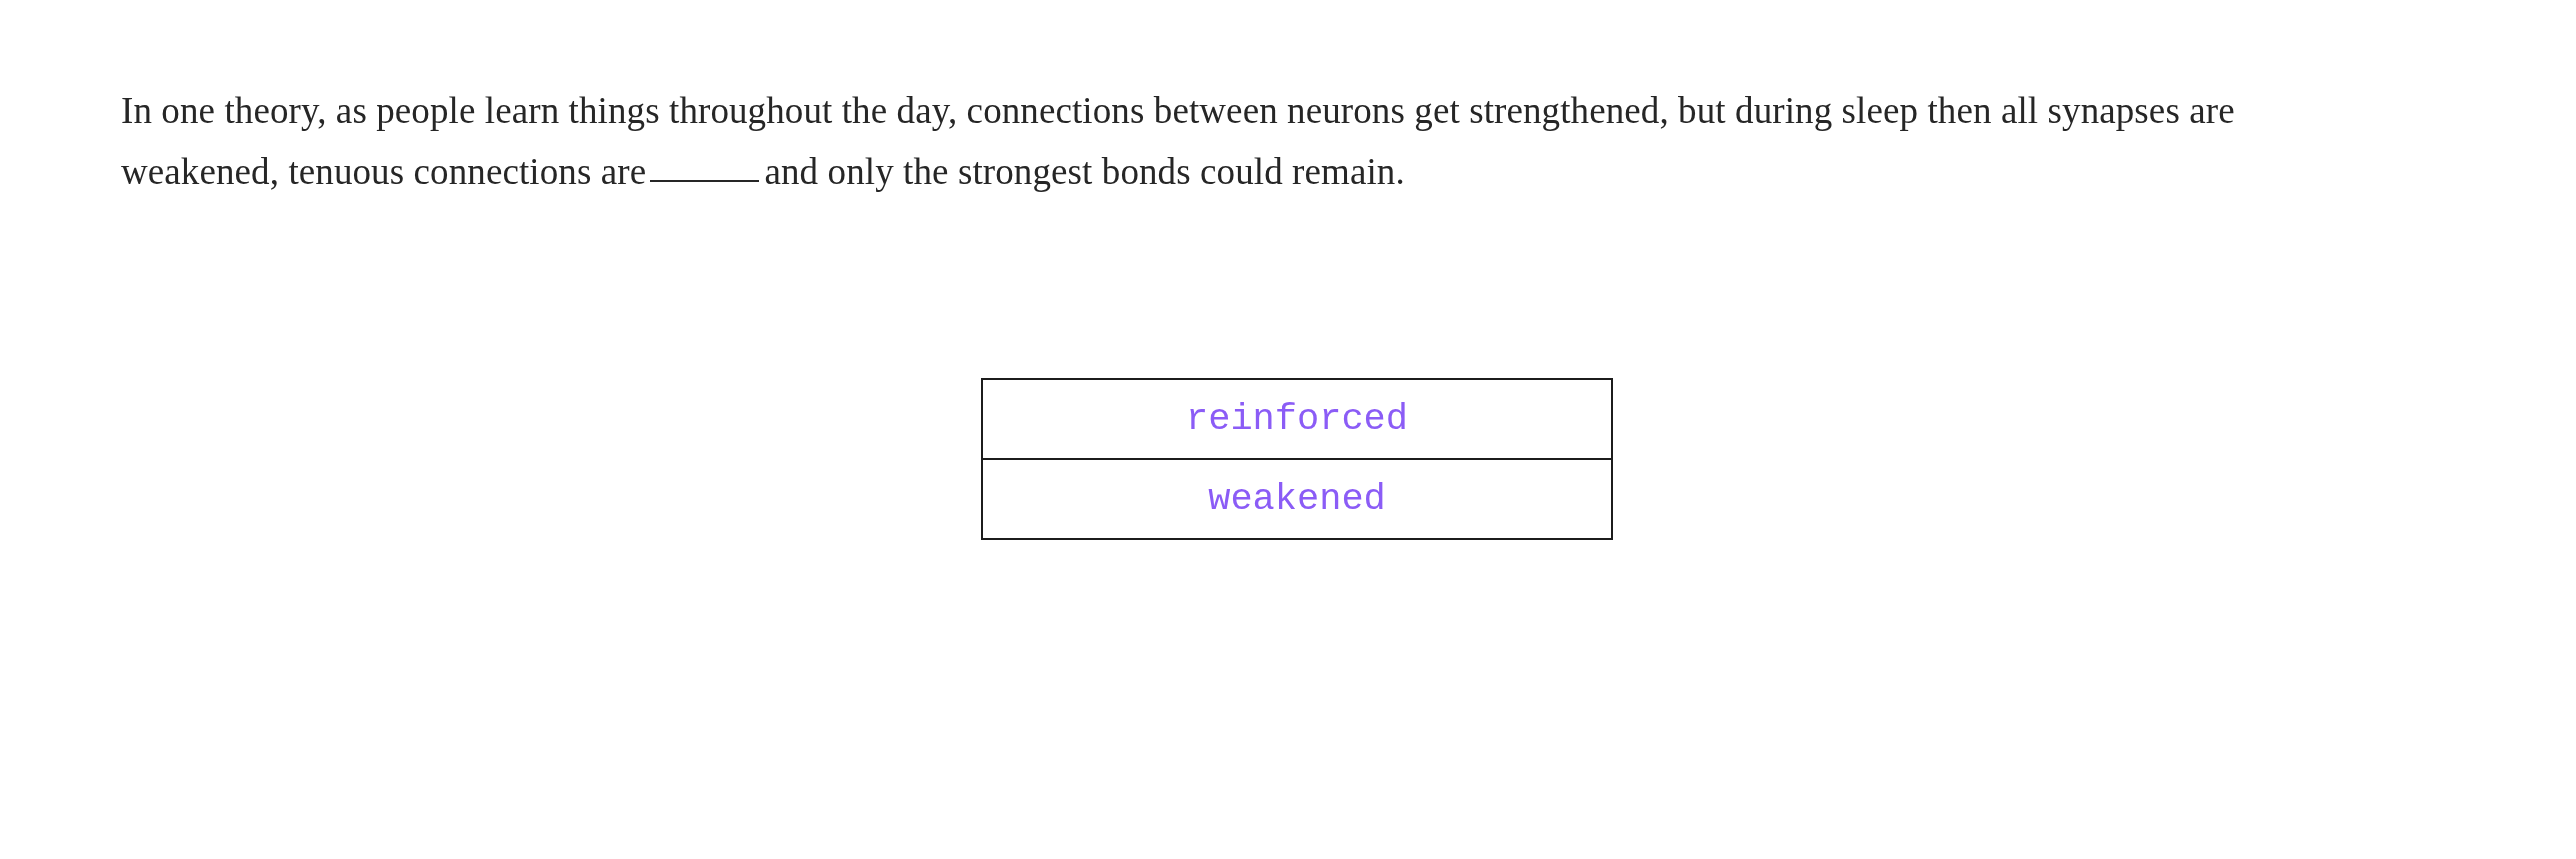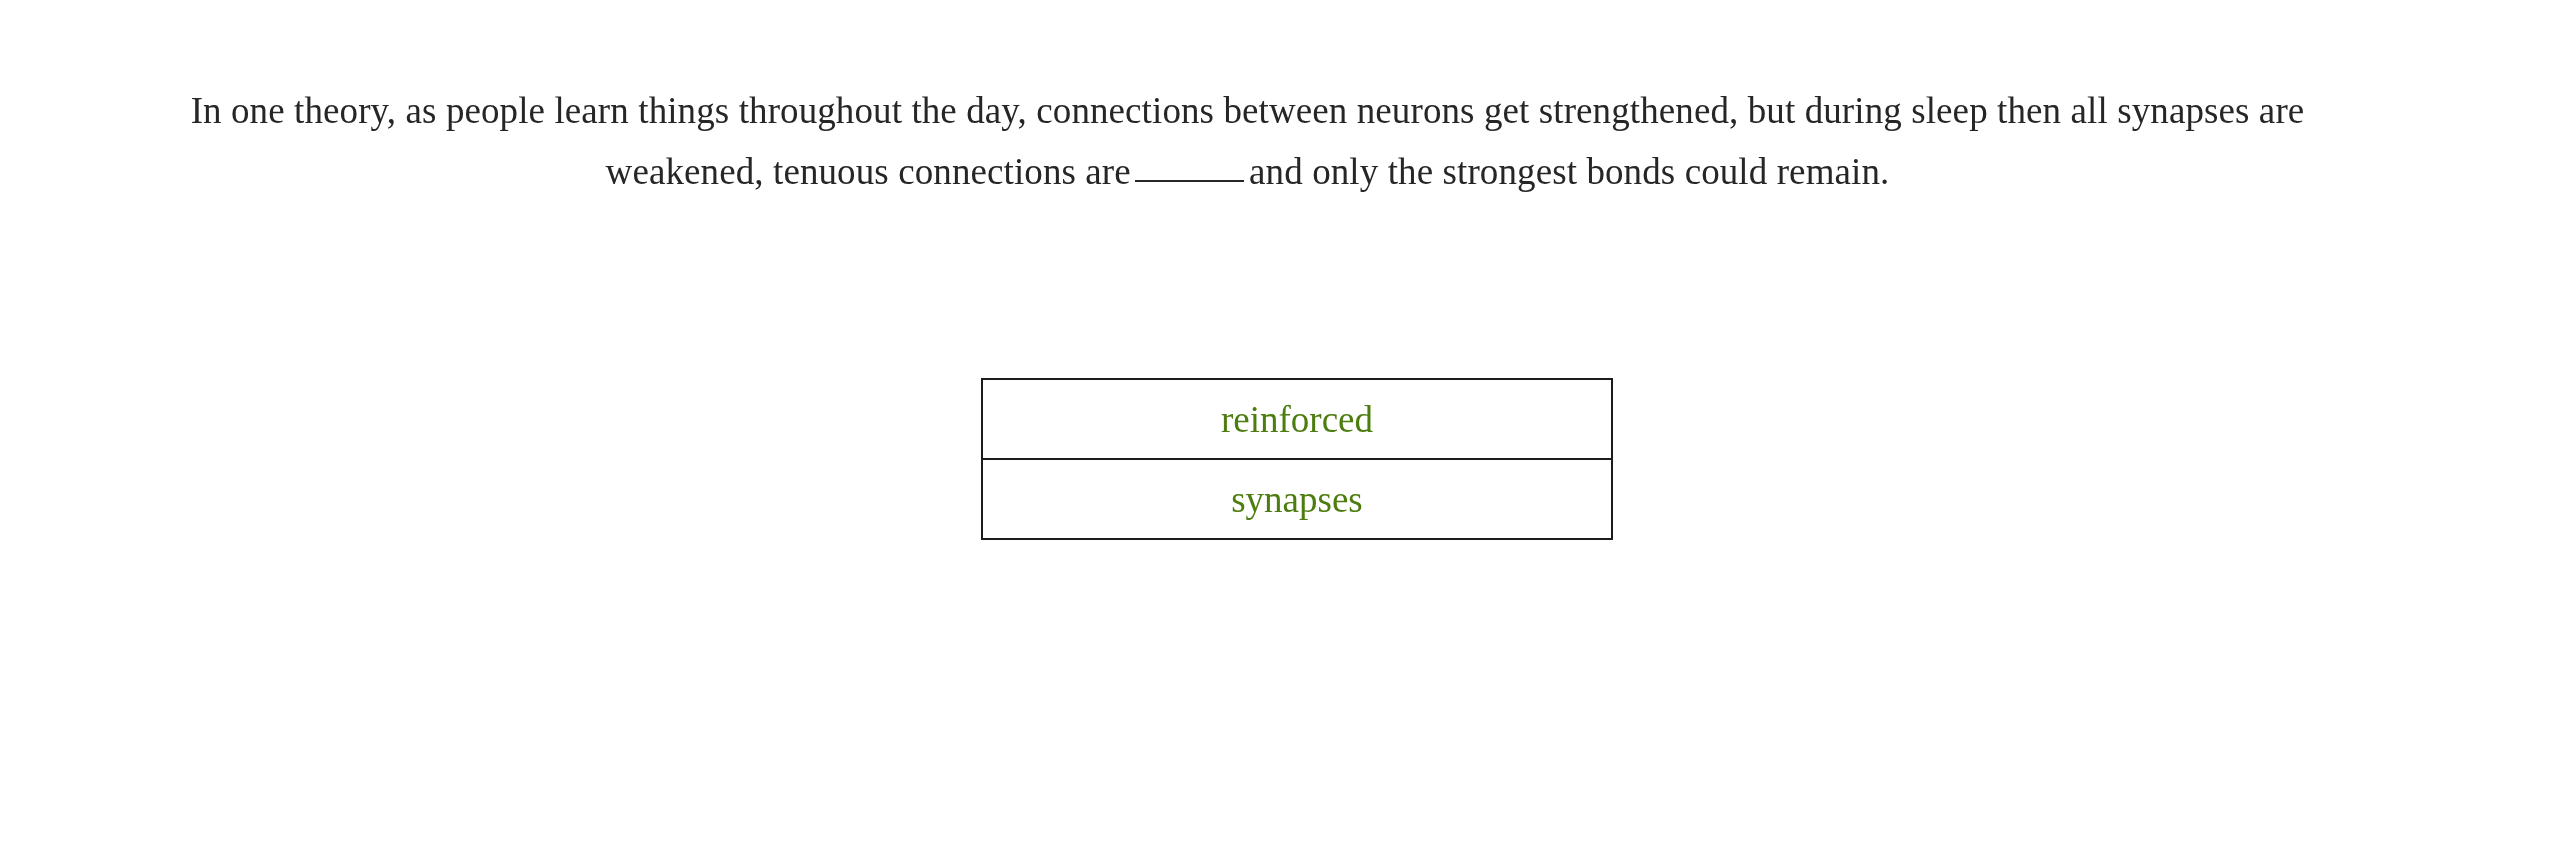--- a/index.html
+++ b/index.html
@@ -25,21 +25,21 @@
 
   
   .question-stem {
     position: absolute;
     left: 121px;
     top: 43px;
     width: 2253px;
     font-size: 37px;
     line-height: 61px;
     color: #262626;
-    text-align: center;
+    text-align: left;
     letter-spacing: 0.1px;
   }
 
   .stem-blank {
     display: inline-block;
     width: 109px;
     border-bottom: 2.8px solid #262626;
     vertical-align: baseline;
     position: relative;
     top: -1.9px;
@@ -68,43 +68,44 @@
     align-items: center;
     justify-content: center;
     background: #ffffff;
     cursor: pointer;
     box-sizing: border-box;
   }
 
   .option-label {
     font-size: 37px;
     line-height: 1;
-    color: #4d7c0f;
+    color: #8b5cf6;
     user-select: none;
+    font-family: Liberation Mono, monospace;
   }
 </style>
 </head>
 <body>
 
 <div class="page">
 
   <p class="question-stem">
     <span>In one theory, as people learn things throughout the day, connections between neurons get strengthened, but during sleep then all synapses are weakened, tenuous connections are</span><span class="stem-blank"></span><span>and only the strongest bonds could remain.</span>
   </p>
 
   <div class="options-wrap">
     <div class="options-list">
 
       <div class="option-row">
         <span class="option-label">reinforced</span>
       </div>
 
 
       <div class="option-row">
-        <span class="option-label">synapses</span>
+        <span class="option-label">weakened</span>
       </div>
 
 
 
     </div>
   </div>
 
 </div>
 
 

